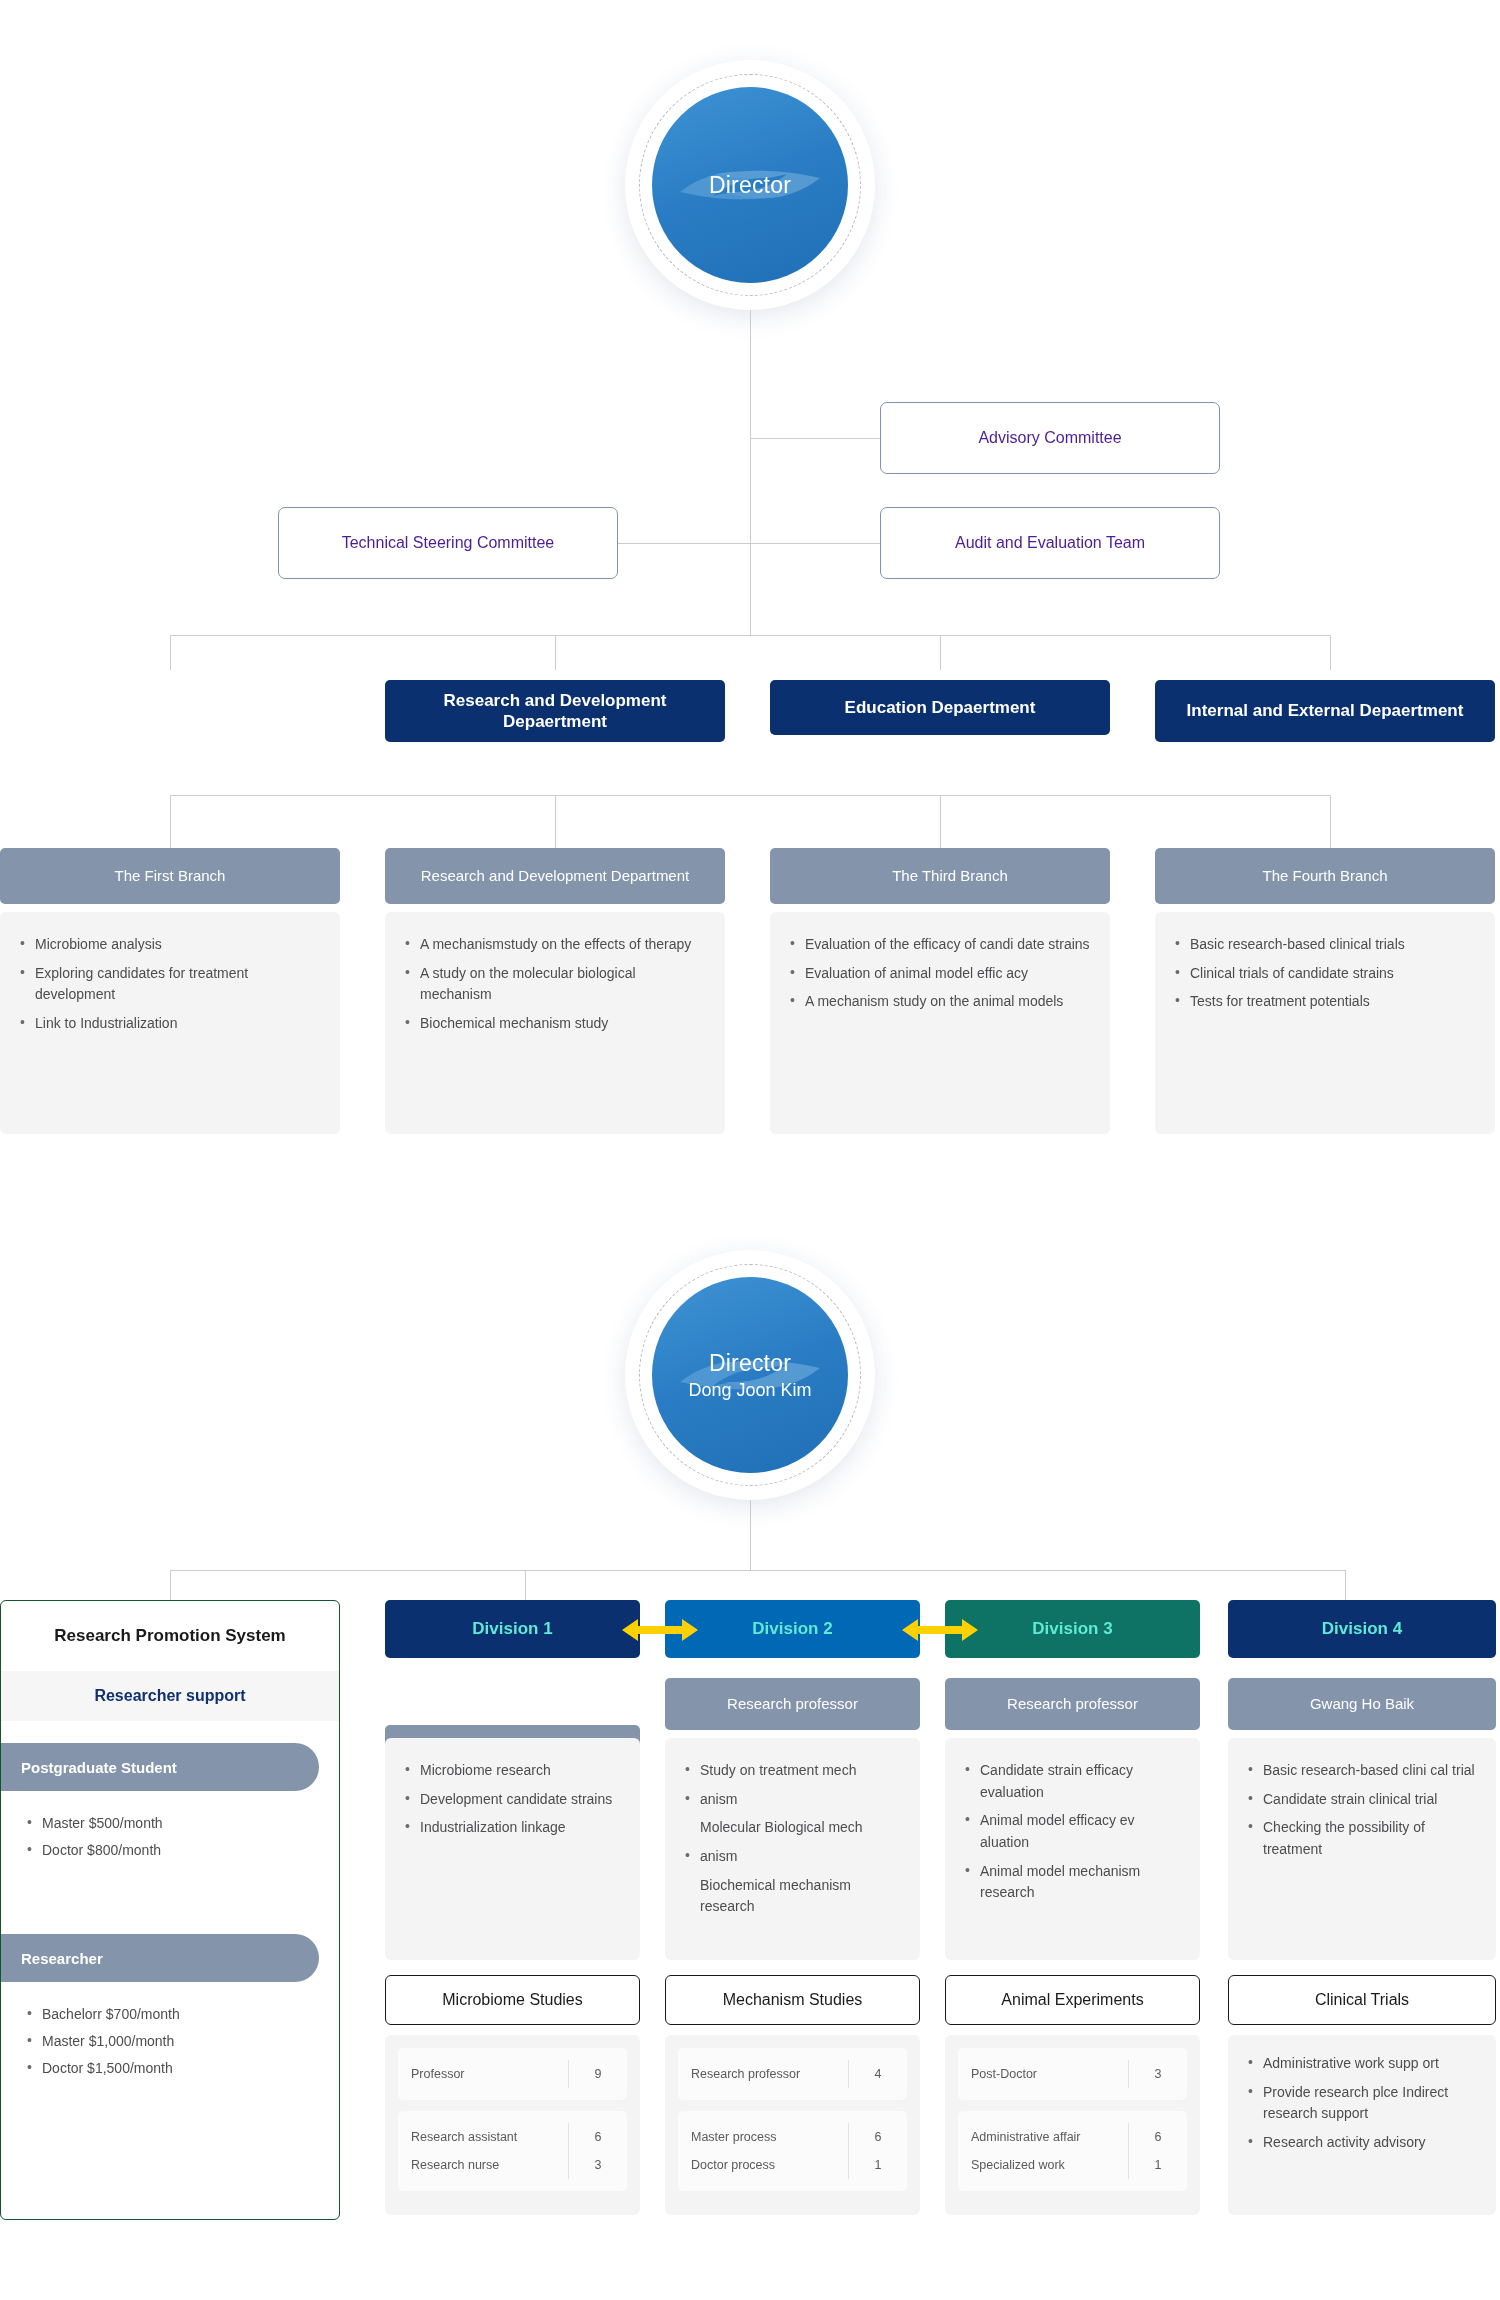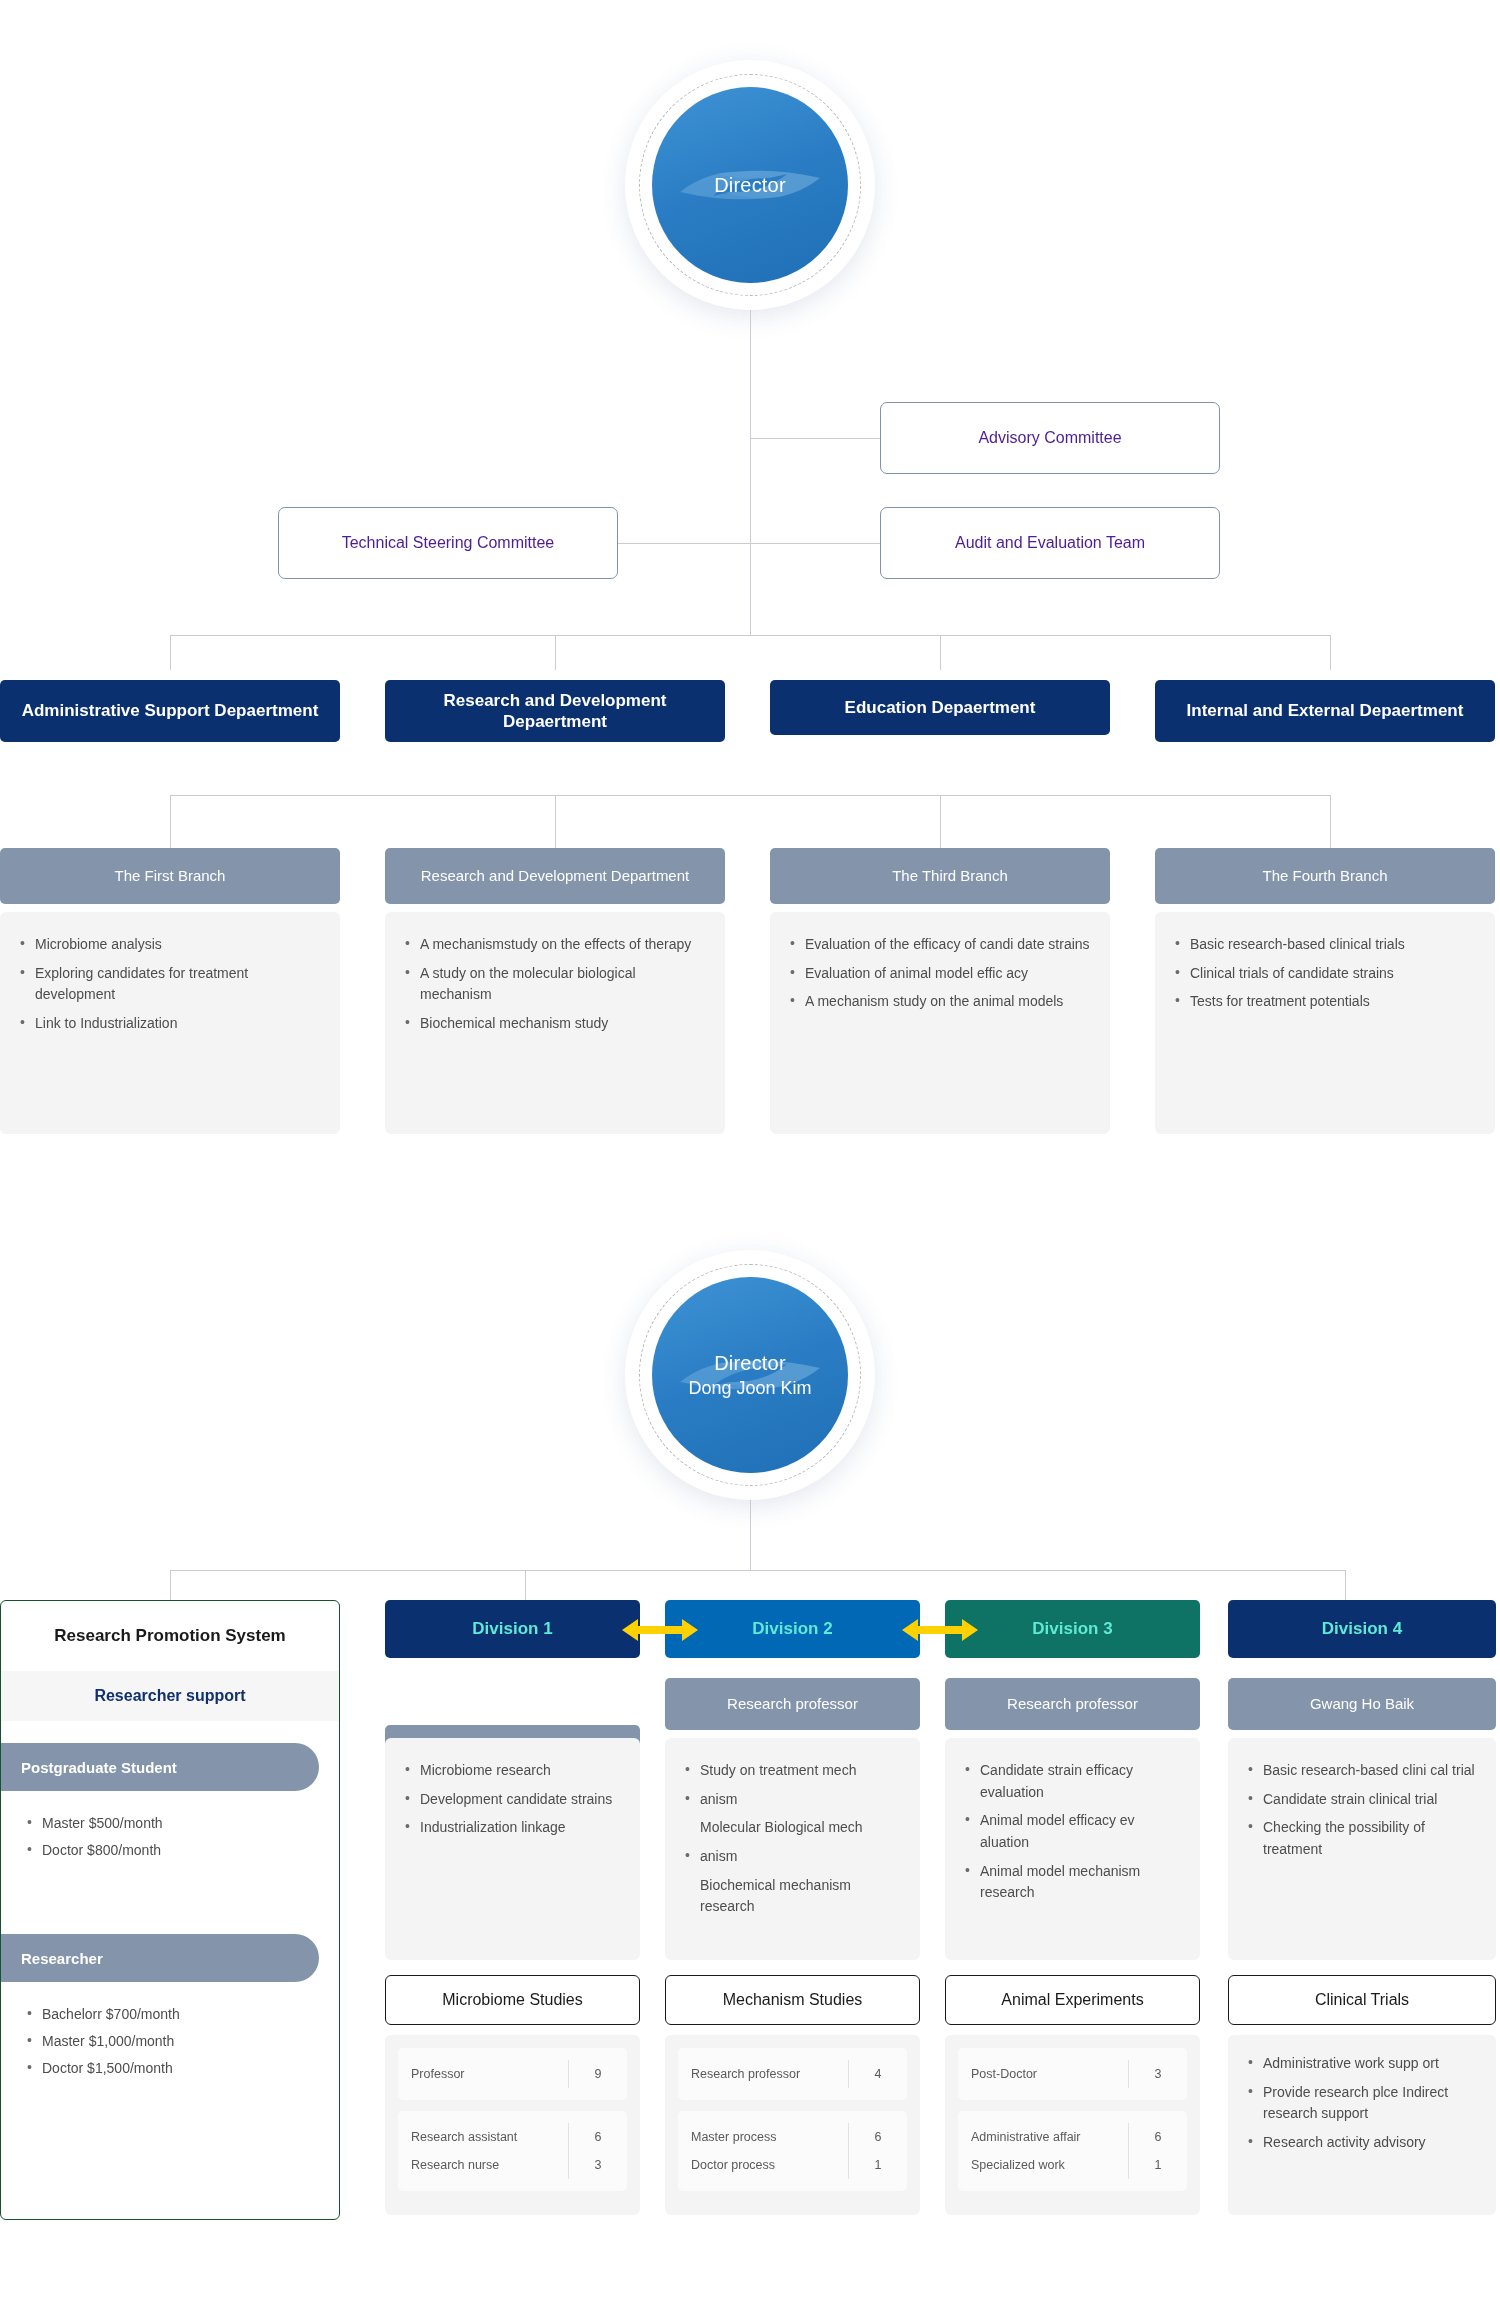--- a/index.html
+++ b/index.html
@@ -60,21 +60,21 @@
     overflow: hidden;
   }
   .director-circle .swoosh {
     position: absolute;
     left: 50%; top: 50%;
     transform: translate(-50%,-50%);
     opacity: 0.30;
     pointer-events: none;
   }
   .director-title {
-    font-size: 20px;
+    font-size: 23px;
     font-weight: 400;
     letter-spacing: .2px;
     position: relative;
     z-index: 2;
   }
   .director-name {
     font-size: 18px;
     font-weight: 400;
     margin-top: 3px;
     position: relative;
@@ -316,23 +316,20 @@
   <div class="committee" style="left:880px; top:507px; width:340px; height:72px;">
     <span>Audit and Evaluation Team</span>
   </div>
 
   <div class="line-h" style="left:170px; top:635px; width:1160px;"></div>
   <div class="line-v" style="left:170px; top:635px; height:35px;"></div>
   <div class="line-v" style="left:555px; top:635px; height:35px;"></div>
   <div class="line-v" style="left:940px; top:635px; height:35px;"></div>
   <div class="line-v" style="left:1330px; top:635px; height:35px;"></div>
 
-  <div class="dept" style="left:0px;    top:680px; width:340px; height:62px;">
-    <span>Administrative Support Depaertment</span>
-  </div>
   <div class="dept" style="left:385px;  top:680px; width:340px; height:62px;">
     <span>Research and Development Depaertment</span>
   </div>
   <div class="dept" style="left:770px;  top:680px; width:340px; height:55px;">
     <span>Education Depaertment</span>
   </div>
   <div class="dept" style="left:1155px; top:680px; width:340px; height:62px;">
     <span>Internal and External Depaertment</span>
   </div>
 

